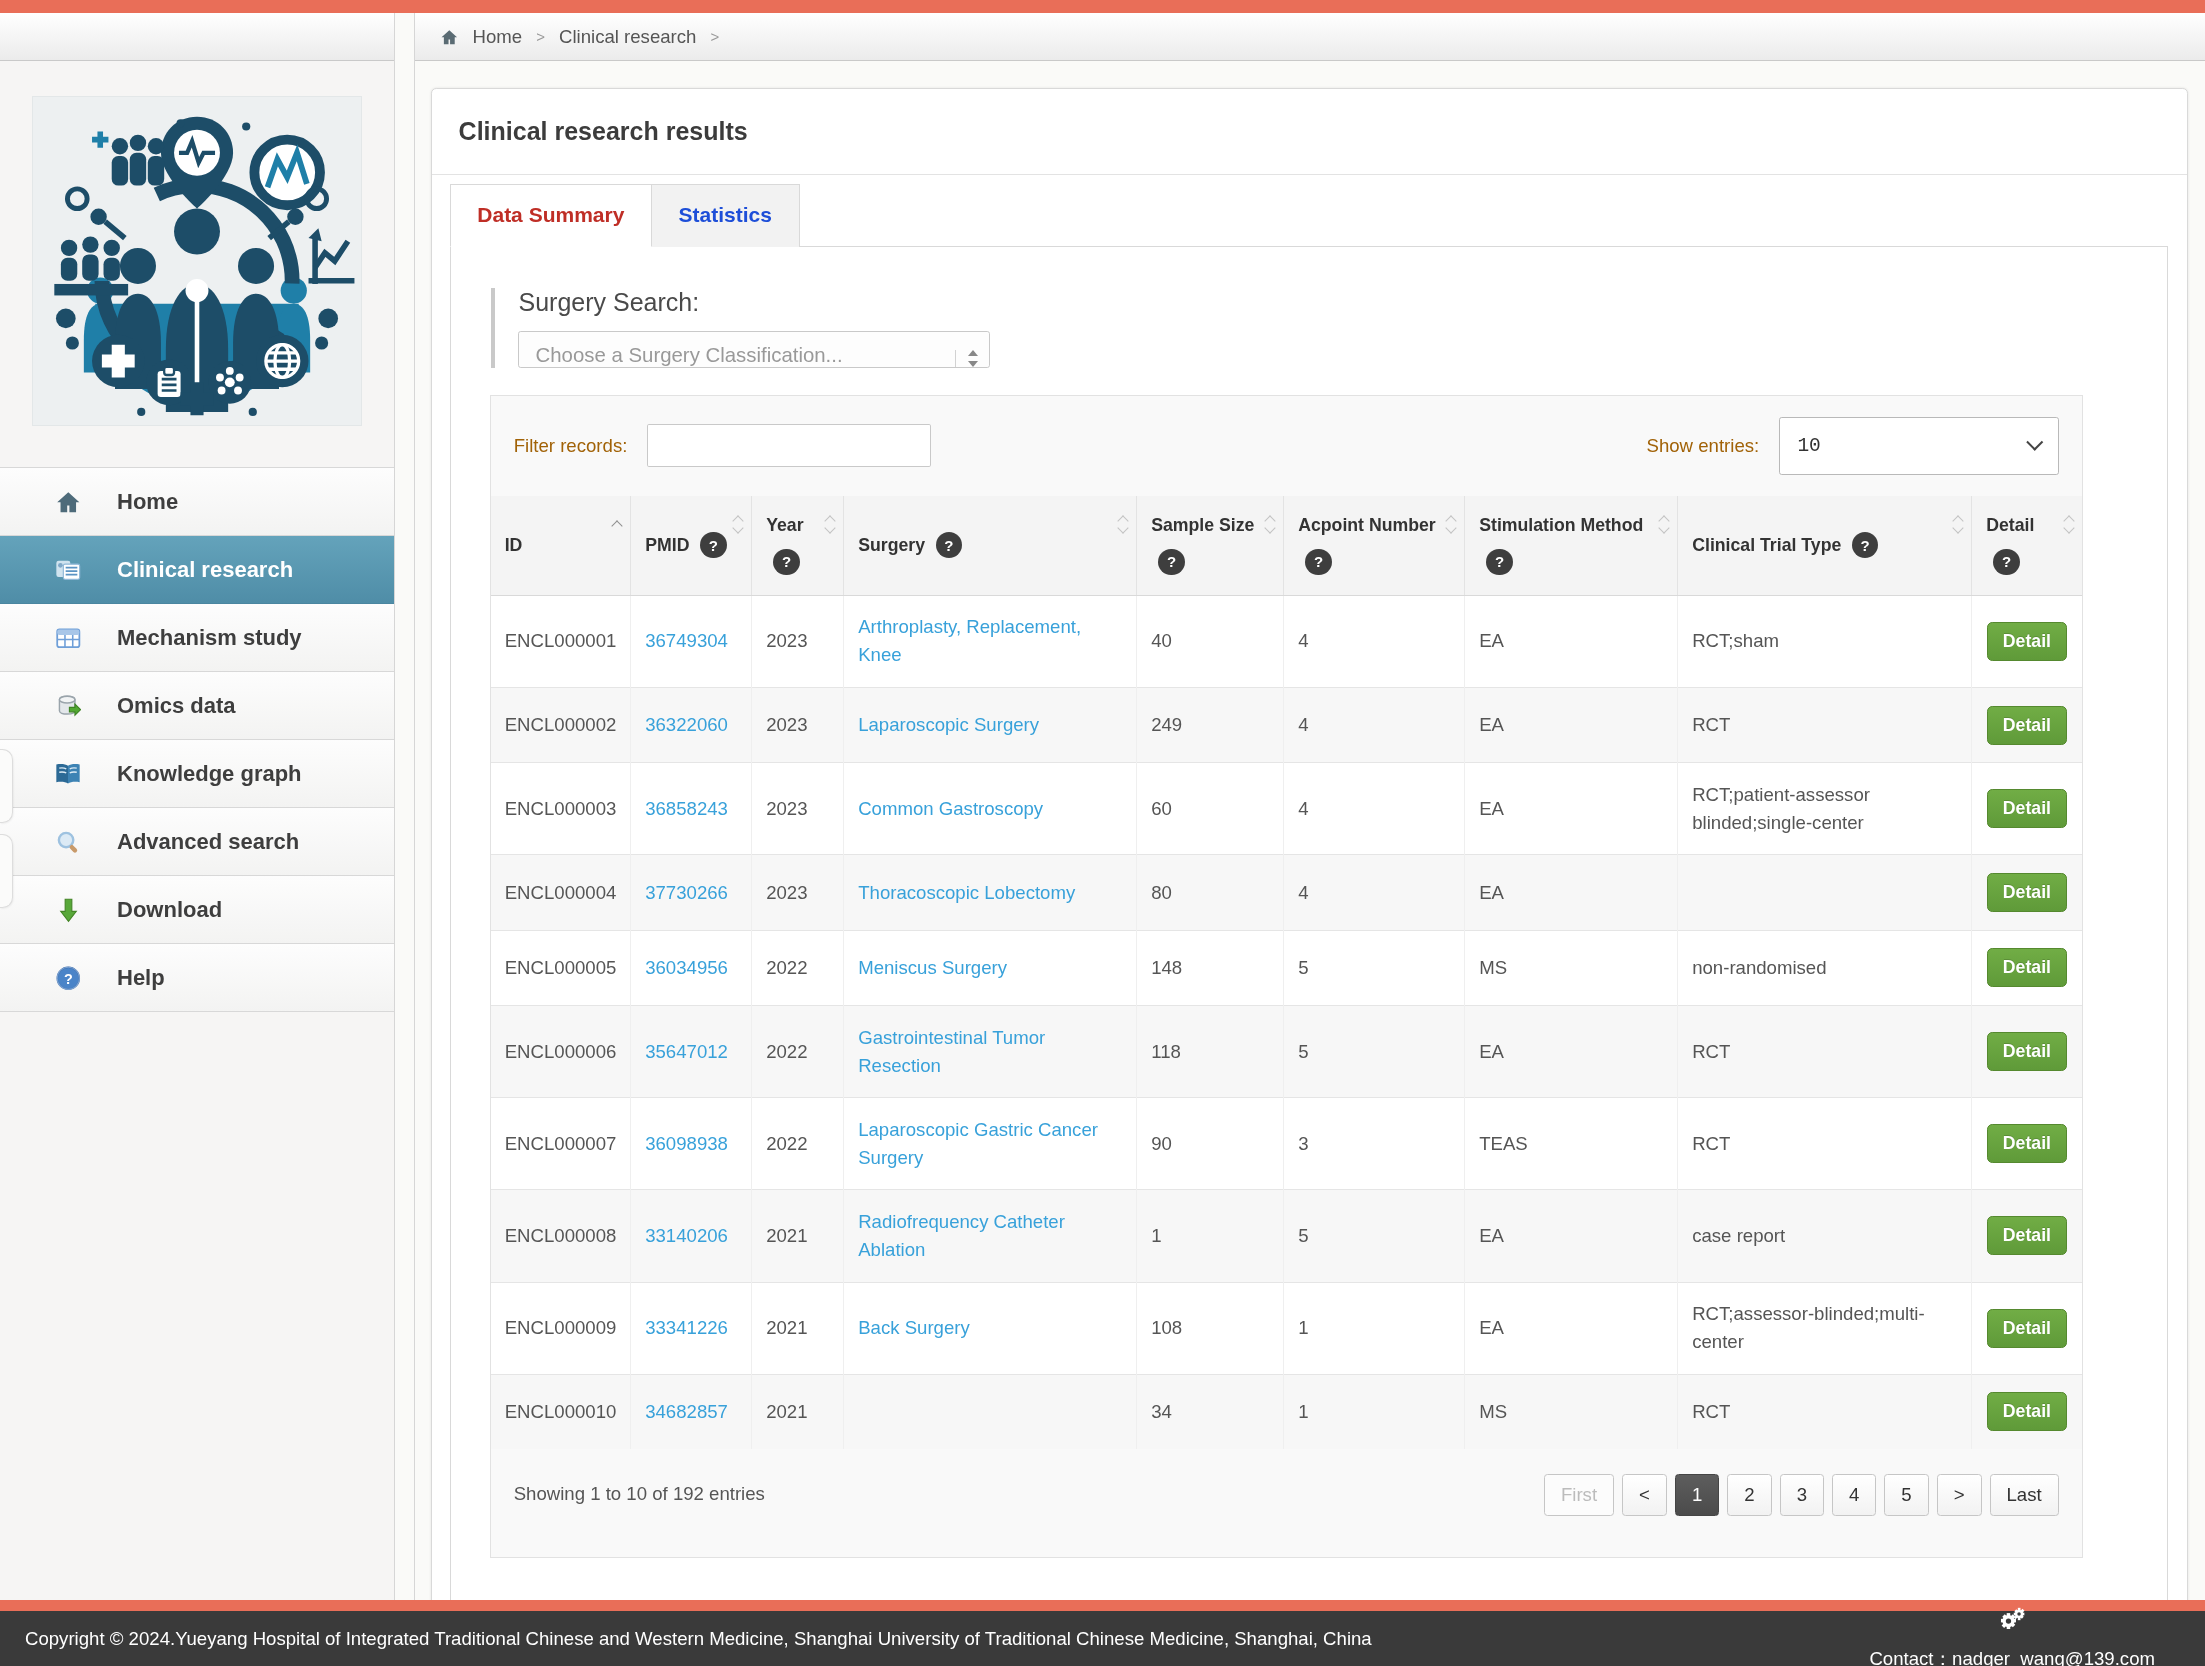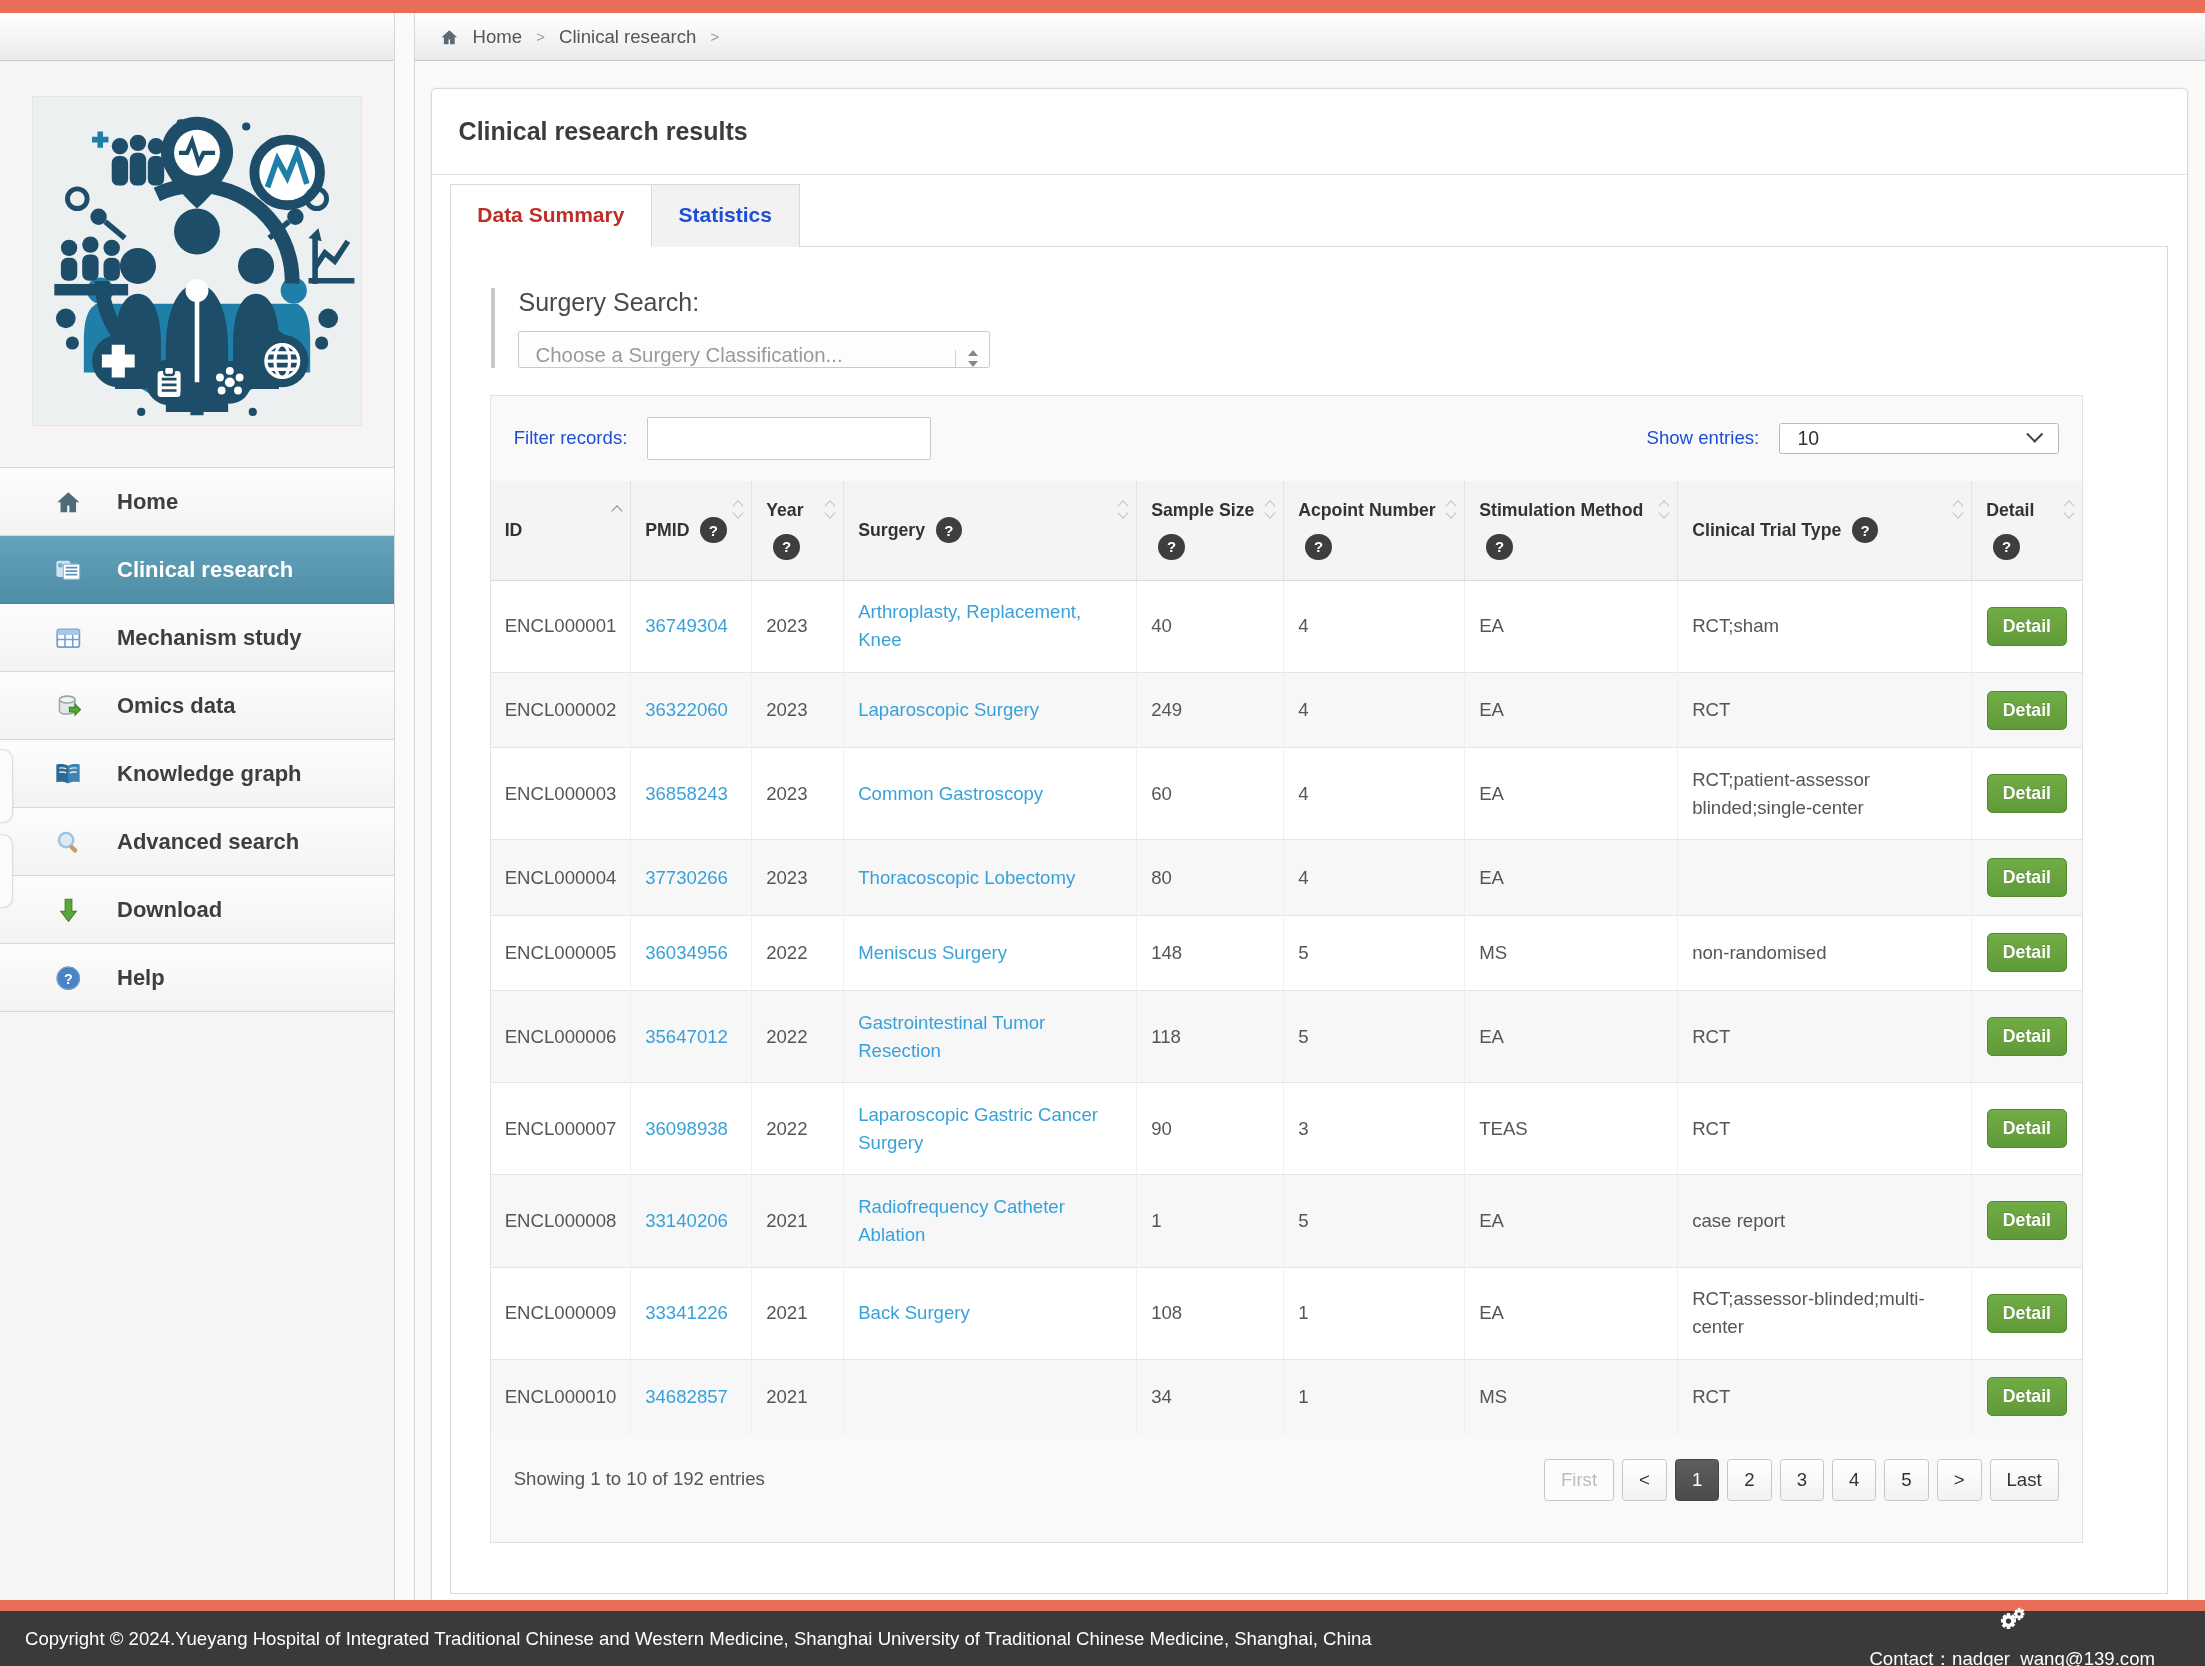--- a/index.html
+++ b/index.html
@@ -47,23 +47,23 @@
   .surgery-select { width:472px; height:37px; border:0.9px solid #c9c9c9; border-radius:2.7px; background:#fdfdfd; display:flex; align-items:flex-end; cursor:pointer; }
   .surgery-select .ph { flex:1; display:flex; align-items:center; padding-left:16px; font-size:20.4px; color:#999; }
   .spin { width:34px; border-left:0.9px solid #d2d2d2; display:flex; flex-direction:column; align-items:center; justify-content:center; gap:5.3px; }
   .tri-up { width:0; height:0; border-left:5.3px solid transparent; border-right:5.3px solid transparent; border-bottom:6.2px solid #888; }
   .tri-down { width:0; height:0; border-left:5.3px solid transparent; border-right:5.3px solid transparent; border-top:6.2px solid #888; }
 
   
   .table-panel { width:1593px; margin-top:26.6px; border:0.9px solid #e2e2e2; background:#f9f9f9; }
   .filter-row { display:flex; align-items:center; justify-content:space-between; padding:21px 23px; }
   .f-left, .f-right { display:flex; align-items:center; gap:19.5px; }
-  .small-label { font-size:18.6px; color:#1d4ed8; }
+  .small-label { font-size:18.6px; color:#a16207; }
   .filter-input { width:284px; height:43px; border:0.9px solid #c9c9c9; border-radius:1.8px; background:#fff; font-size:19.5px; padding:0 10.6px; color:#333; }
-  .entries-select { width:280px; height:31px; border:0.9px solid #b9b9b9; border-radius:2.7px; background:#fff; display:flex; align-items:center; justify-content:space-between; padding:0 17.7px; cursor:pointer; }
+  .entries-select { width:280px; height:58px; border:0.9px solid #b9b9b9; border-radius:2.7px; background:#fff; display:flex; align-items:center; justify-content:space-between; padding:0 17.7px; cursor:pointer;font-family:Liberation Mono, monospace; }
   .entries-select .val { font-size:19.5px; color:#333; }
   .chev-down { width:11.5px; height:11.5px; border-right:2.7px solid #444; border-bottom:2.7px solid #444; transform:rotate(45deg) translate(-2.7px,-2.7px); }
 
   
   table.data { width:100%; border-collapse:collapse; table-layout:fixed; background:#fff; }
   thead th { background:#f4f4f4; border-bottom:0.9px solid #d9d9d9; border-right:0.9px solid #e3e3e3; text-align:left; font-size:17.7px; font-weight:bold; color:#333; padding:19.5px 23px 19.5px 14px; position:relative; vertical-align:middle; }
   thead th:last-child { border-right:none; }
   .th-inner { display:flex; align-items:center; gap:10.6px; }
   .help-badge { width:26.6px; height:26.6px; border-radius:50%; background:#3e3e3e; color:#fff; font-size:15px; font-weight:bold; display:inline-flex; align-items:center; justify-content:center; flex:0 0 auto; cursor:pointer; }
   .help-below { margin-top:12.4px; padding-left:7px; }

